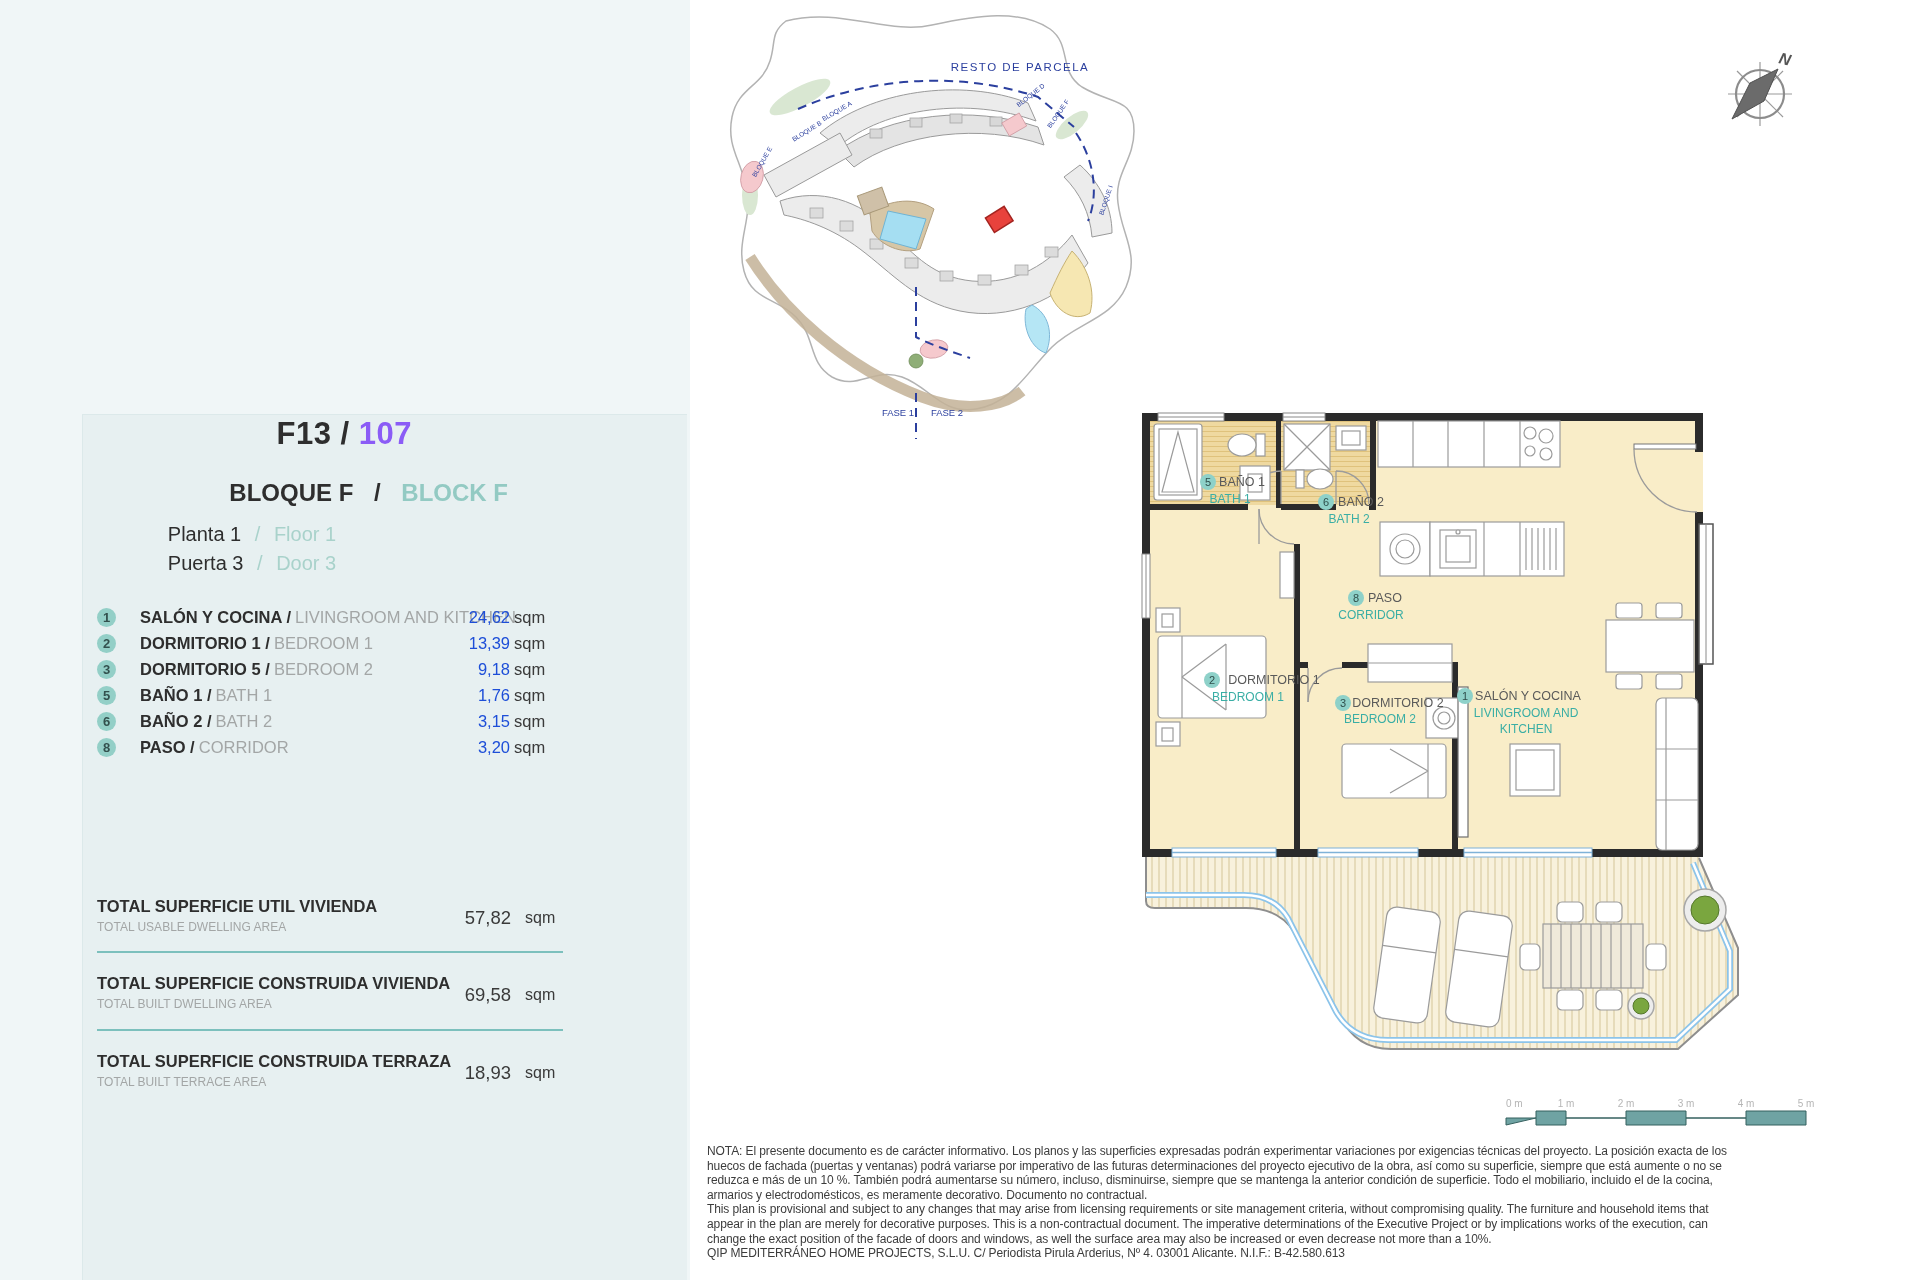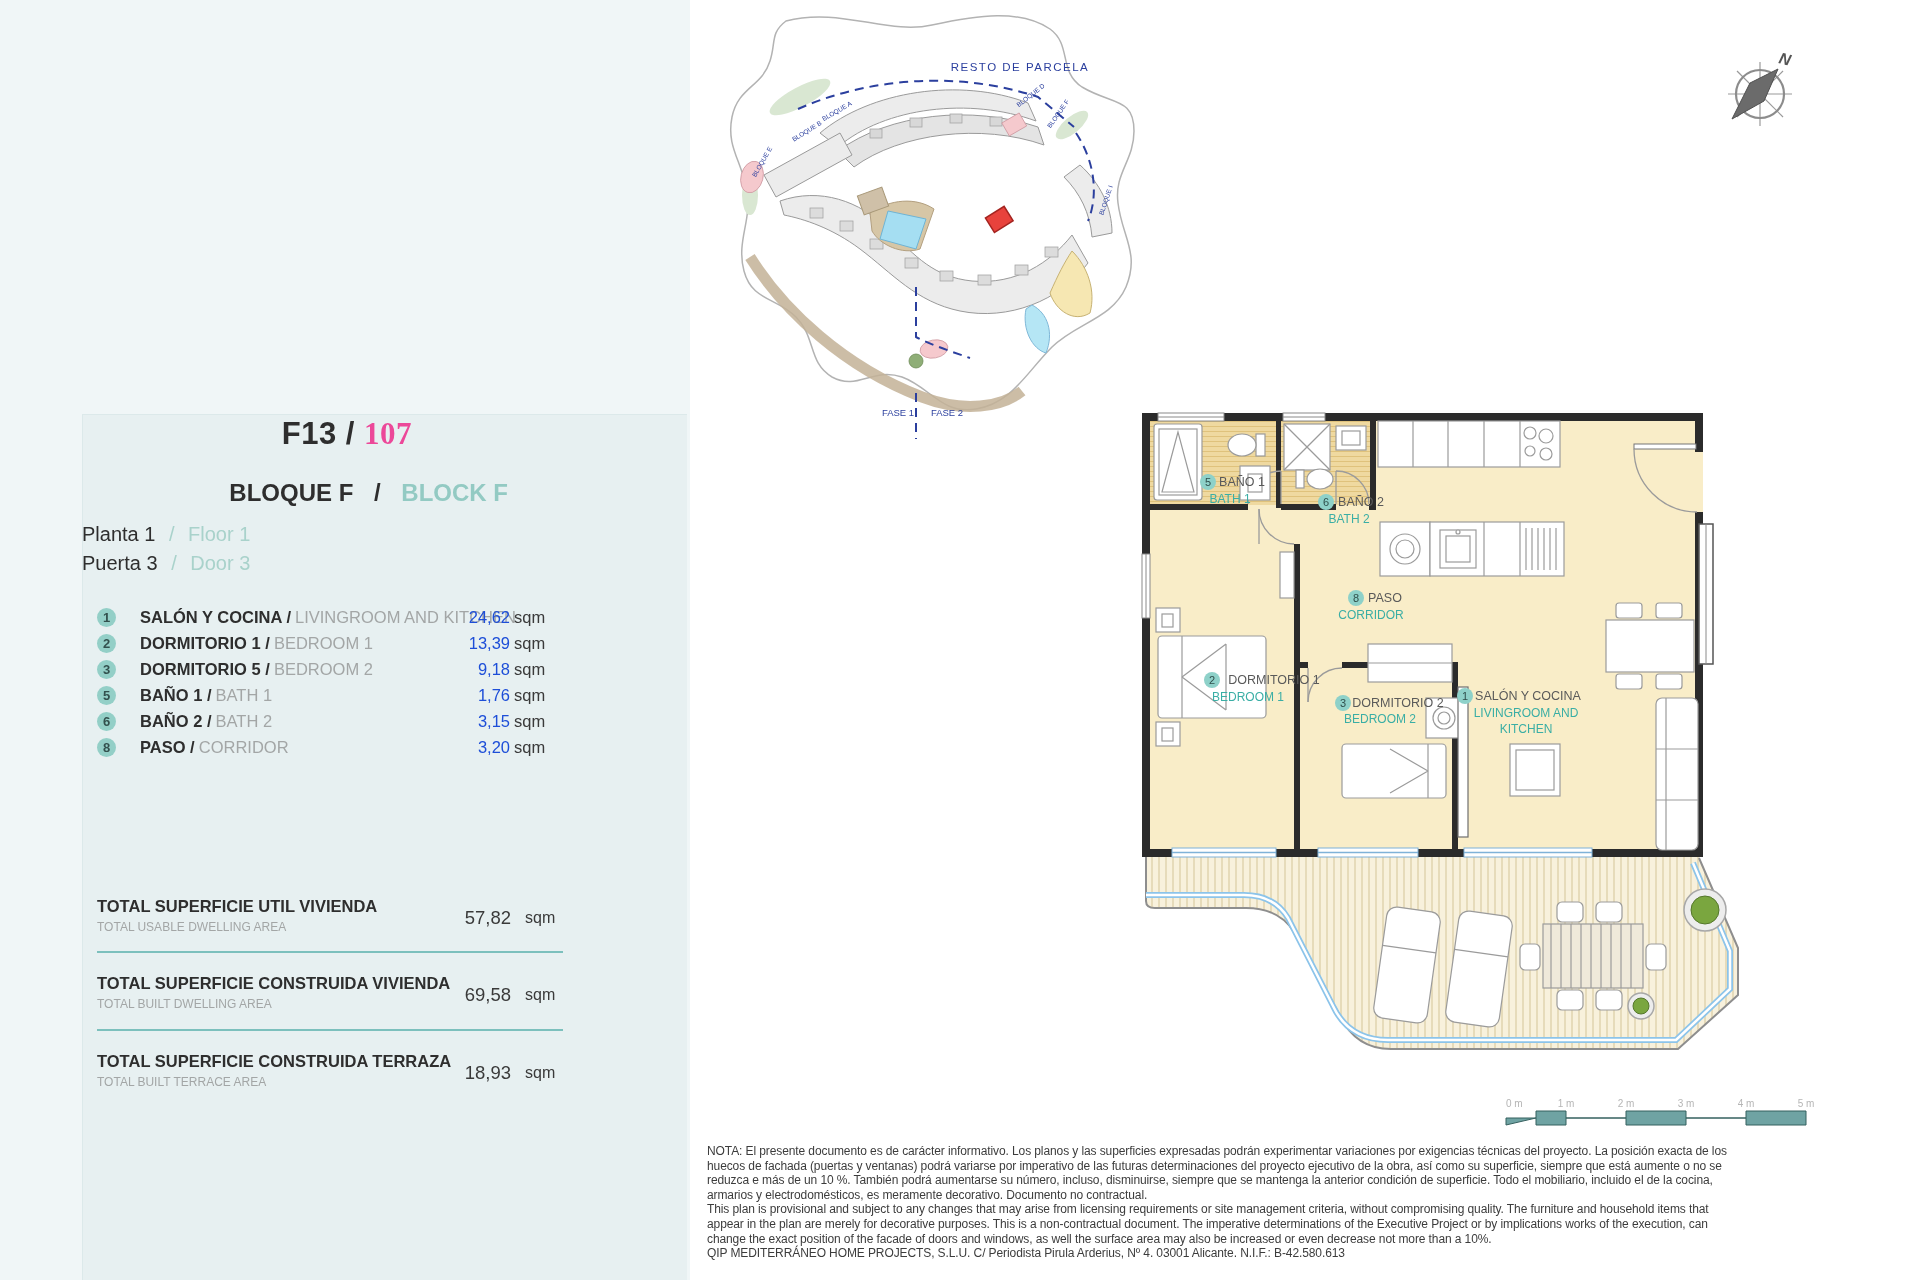--- a/index.html
+++ b/index.html
@@ -5,25 +5,25 @@
   html,body{margin:0;padding:0;}
   body{
     width:1920px;height:1280px;position:relative;overflow:hidden;
     background:#ffffff;font-family:"Liberation Sans",sans-serif;color:#2e2e2e;
   }
   .left-strip{position:absolute;left:0;top:0;width:690px;height:1280px;background:#f0f6f7;}
   .card{position:absolute;left:82px;top:414px;width:604px;height:866px;background:#e7f0f1;border-top:1px solid #dce9ea;border-left:1px solid #dce9ea;}
 
   
   .title-line{position:absolute;left:82px;top:416px;width:330px;text-align:right;font-size:31px;font-weight:bold;letter-spacing:.5px;}
-  .title-line .lt{color:#ec4899;font-family:Liberation Serif, serif;}
+  .title-line .lt{color:#8b5cf6;}
   .block-line{position:absolute;left:82px;top:479px;width:384px;text-align:right;font-size:24px;font-weight:bold;padding-left:42px;}
   .block-line .sep{margin:0 14px;color:#2e2e2e;}
   .block-line .lt{color:#93cac3;}
-  .sub-line{position:absolute;left:82px;width:328px;text-align:left;font-size:20px;font-weight:500;}
+  .sub-line{position:absolute;left:88px;width:328px;text-align:center;font-size:20px;font-weight:500;}
   .sub-line .sep{margin:0 8px;color:#a9d2cb;}
   .sub-line .lt{color:#a9d2cb;}
   .sub1{top:523px;}
   .sub2{top:552px;}
 
   
   .room-list{position:absolute;left:97px;top:604px;width:455px;}
   .room-row{position:relative;height:26px;line-height:26px;font-size:16.5px;}
   .num-circle{display:inline-block;width:19px;height:19px;border-radius:50%;background:#93cfc7;color:#33514e;
     font-size:13px;font-weight:bold;text-align:center;line-height:19px;vertical-align:1px;}

